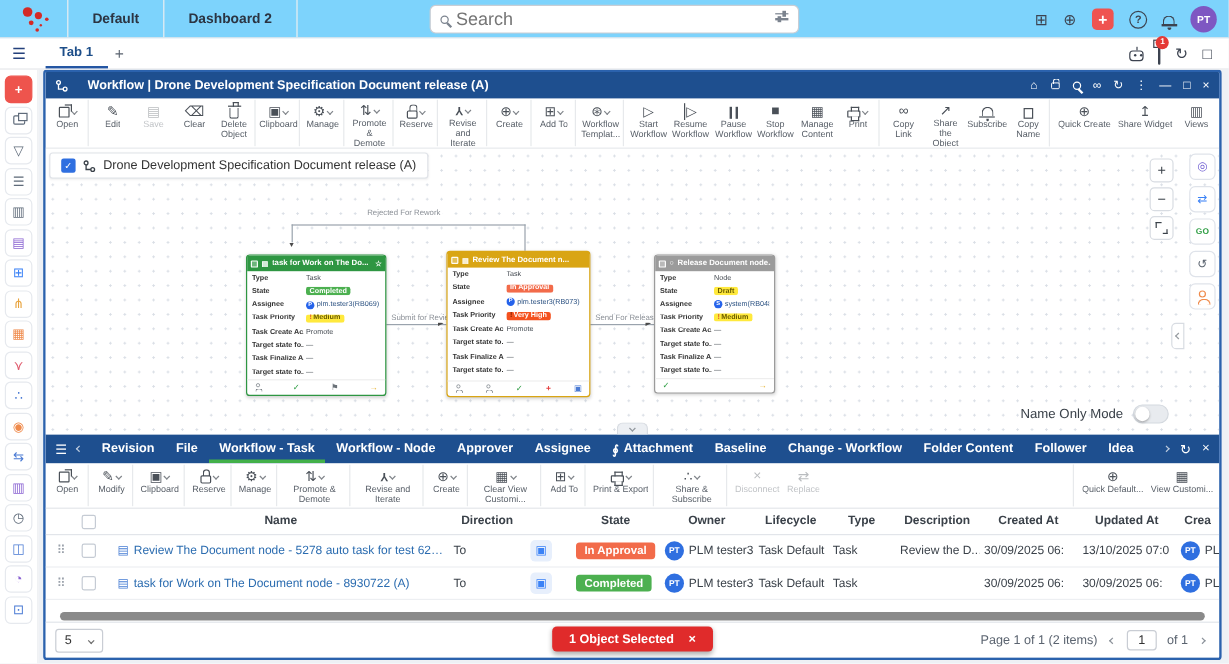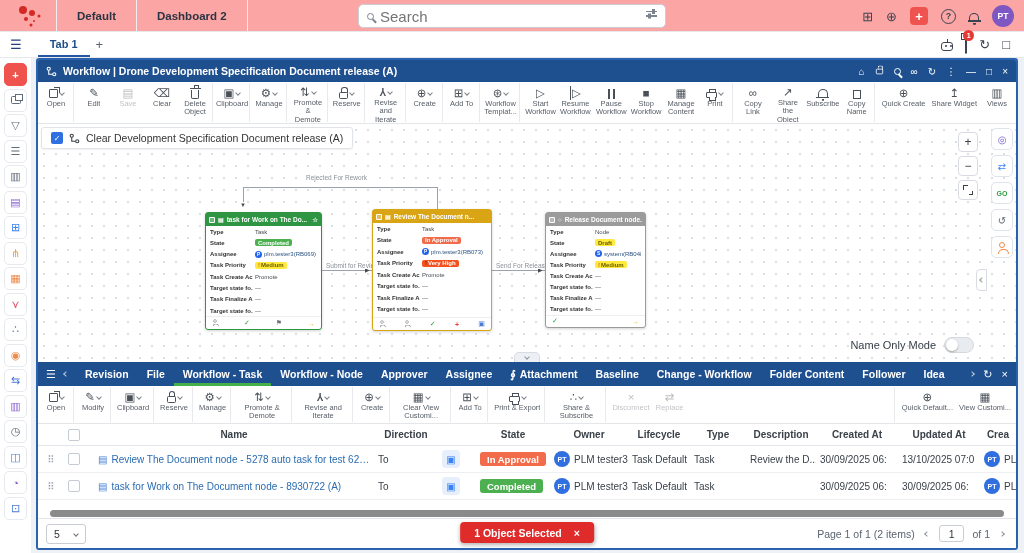--- a/index.html
+++ b/index.html
@@ -1,19 +1,19 @@
 <!DOCTYPE html>
 <html><head>
 <meta charset="utf-8">
 <style>
 *{box-sizing:border-box;margin:0;padding:0}
 body{width:1024px;height:553px;font-family:"Liberation Sans",sans-serif;background:#eef1f5;overflow:hidden;position:relative}
 .stage{position:absolute;inset:0}
 
-.topbar{position:absolute;top:0;left:0;right:0;height:32px;background:#fca5a5;border-bottom:1px solid #e6e8ec;display:flex;align-items:center;z-index:5}
+.topbar{position:absolute;top:0;left:0;right:0;height:32px;background:#7dd3fc;border-bottom:1px solid #e6e8ec;display:flex;align-items:center;z-index:5}
 .logo{position:relative;width:34px;height:24px;margin-left:14px}
 .logo::before{content:"";position:absolute;top:2px;left:5px;width:8px;height:8px;border-radius:50%;background:#d42a26;
  box-shadow:9px 3px 0 -1px #d42a26,3px 9px 0 -2px #d42a26,11px 11px 0 -3px #d42a26,16px 6px 0 -2.5px #d42a26,8px 15px 0 -2.5px #d42a26}
 .topmenu{display:flex;height:100%;margin-left:8px}
 .topmenu-item{display:flex;align-items:center;padding:0 20px;font-size:11.5px;color:#2b3442;font-weight:bold;border-left:1px solid #eceef1;cursor:pointer}
 .topmenu-item:last-child{border-right:1px solid #eceef1}
 .searchbox{position:absolute;left:358px;top:4px;width:308px;height:24px;border:1px solid #c9cdd4;border-radius:5px;display:flex;align-items:center;gap:6px;padding:0 8px;background:#fff;color:#7b838e}
 .searchbox input{border:none;outline:none;flex:1;font-size:15px;color:#333;font-family:inherit;background:transparent}
 .topicons{position:absolute;right:10px;top:0;height:32px;display:flex;align-items:center;gap:13px;color:#3c4350}
 .ticon{font-size:13px;cursor:pointer;display:flex;align-items:center;justify-content:center}
@@ -27,21 +27,21 @@
 .addtab{color:#5b6470;font-size:13px;margin-left:6px;cursor:pointer}
 .striperight{margin-left:auto;margin-right:14px;display:flex;align-items:center;gap:12px;color:#3c4350}
 .badgewrap{position:relative}
 .badge{position:absolute;top:-6px;right:-7px;min-width:11px;height:11px;border-radius:6px;background:#e53935;color:#fff;font-size:7px;font-weight:bold;display:flex;align-items:center;justify-content:center;padding:0 2px}
 
 .sidebar{position:absolute;top:58px;left:0;width:32px;bottom:0;background:#fff;border-right:1px solid #edeff2;display:flex;flex-direction:column;align-items:center;gap:2.5px;padding-top:5px}
 .sb-item{width:23px;height:23px;border:1px solid #e6e9ee;border-radius:5px;background:#fff;display:flex;align-items:center;justify-content:center;font-size:11px;cursor:pointer}
 .sb-item.on{background:#ee544d;border-color:#ee544d;color:#fff!important;font-weight:bold}
 
 .window{position:absolute;top:58px;left:36px;width:982px;height:492px;border:2px solid #2b62ad;border-radius:3px;background:#fff;display:flex;flex-direction:column;overflow:hidden}
-.titlebar{height:22px;background:#1e4f8f;color:#fff;display:flex;align-items:center;padding:0 8px;gap:6px;flex:none}
+.titlebar{height:22px;background:#1e4f8f;color:#fff;display:flex;align-items:center;padding:0 8px;gap:16px;flex:none}
 .wt{font-size:10.5px;font-weight:bold;white-space:nowrap;overflow:hidden}
 .tb-right{margin-left:auto;display:flex;align-items:center;gap:10px;font-size:10px}
 .tb-right .ticon{color:#fff;font-size:10px}
 
 .toolbar{height:42px;display:flex;align-items:stretch;padding:1px 2px;border-bottom:1px solid #e4e6ea;flex:none;overflow:hidden}
 .tbtn{min-width:34px;max-width:58px;padding:2px 3px 0;display:flex;flex-direction:column;align-items:center;cursor:pointer;color:#575e67}
 .tbtn .ti{height:15px;display:flex;align-items:center;justify-content:center;gap:2px;font-size:11.5px;color:#4a5058}
 .tbtn .tl{font-size:7.5px;text-align:center;line-height:1.12;max-width:54px;overflow:hidden}
 .sep{border-right:1px solid #e7e9ec;padding-right:4px;margin-right:3px}
 .dis{opacity:.38}
@@ -500,21 +500,21 @@
 
     <div class="canvas">
 
       <div class="crumb">
         <span class="cb-checked">✓</span>
         <svg class="wfsvg" width="11" height="11" viewBox="0 0 14 14">
             <circle cx="3.5" cy="3.5" r="2" fill="none" stroke="#3a4149" stroke-width="1.4"></circle>
             <circle cx="10.5" cy="10.5" r="2" fill="none" stroke="#3a4149" stroke-width="1.4"></circle>
             <path d="M3.5 5.5 V10.5 H8.5" fill="none" stroke="#3a4149" stroke-width="1.4"></path>
           </svg>
-        <span>Clear Development Specification Document release (A)</span>
+        <span>Drone Development Specification Document release (A)</span>
       </div>
 
       <div class="cline" style="left:284px;top:146px;width:50px"></div>
       <span class="carrow" style="left:327px;top:143px">▶</span>
       <span class="clabel" style="left:286px;top:138px">Submit for Review</span>
 
       <div class="cline" style="left:454px;top:146px;width:53px"></div>
       <span class="carrow" style="left:500px;top:143px">▶</span>
       <span class="clabel" style="left:456px;top:138px">Send For Release</span>
 

